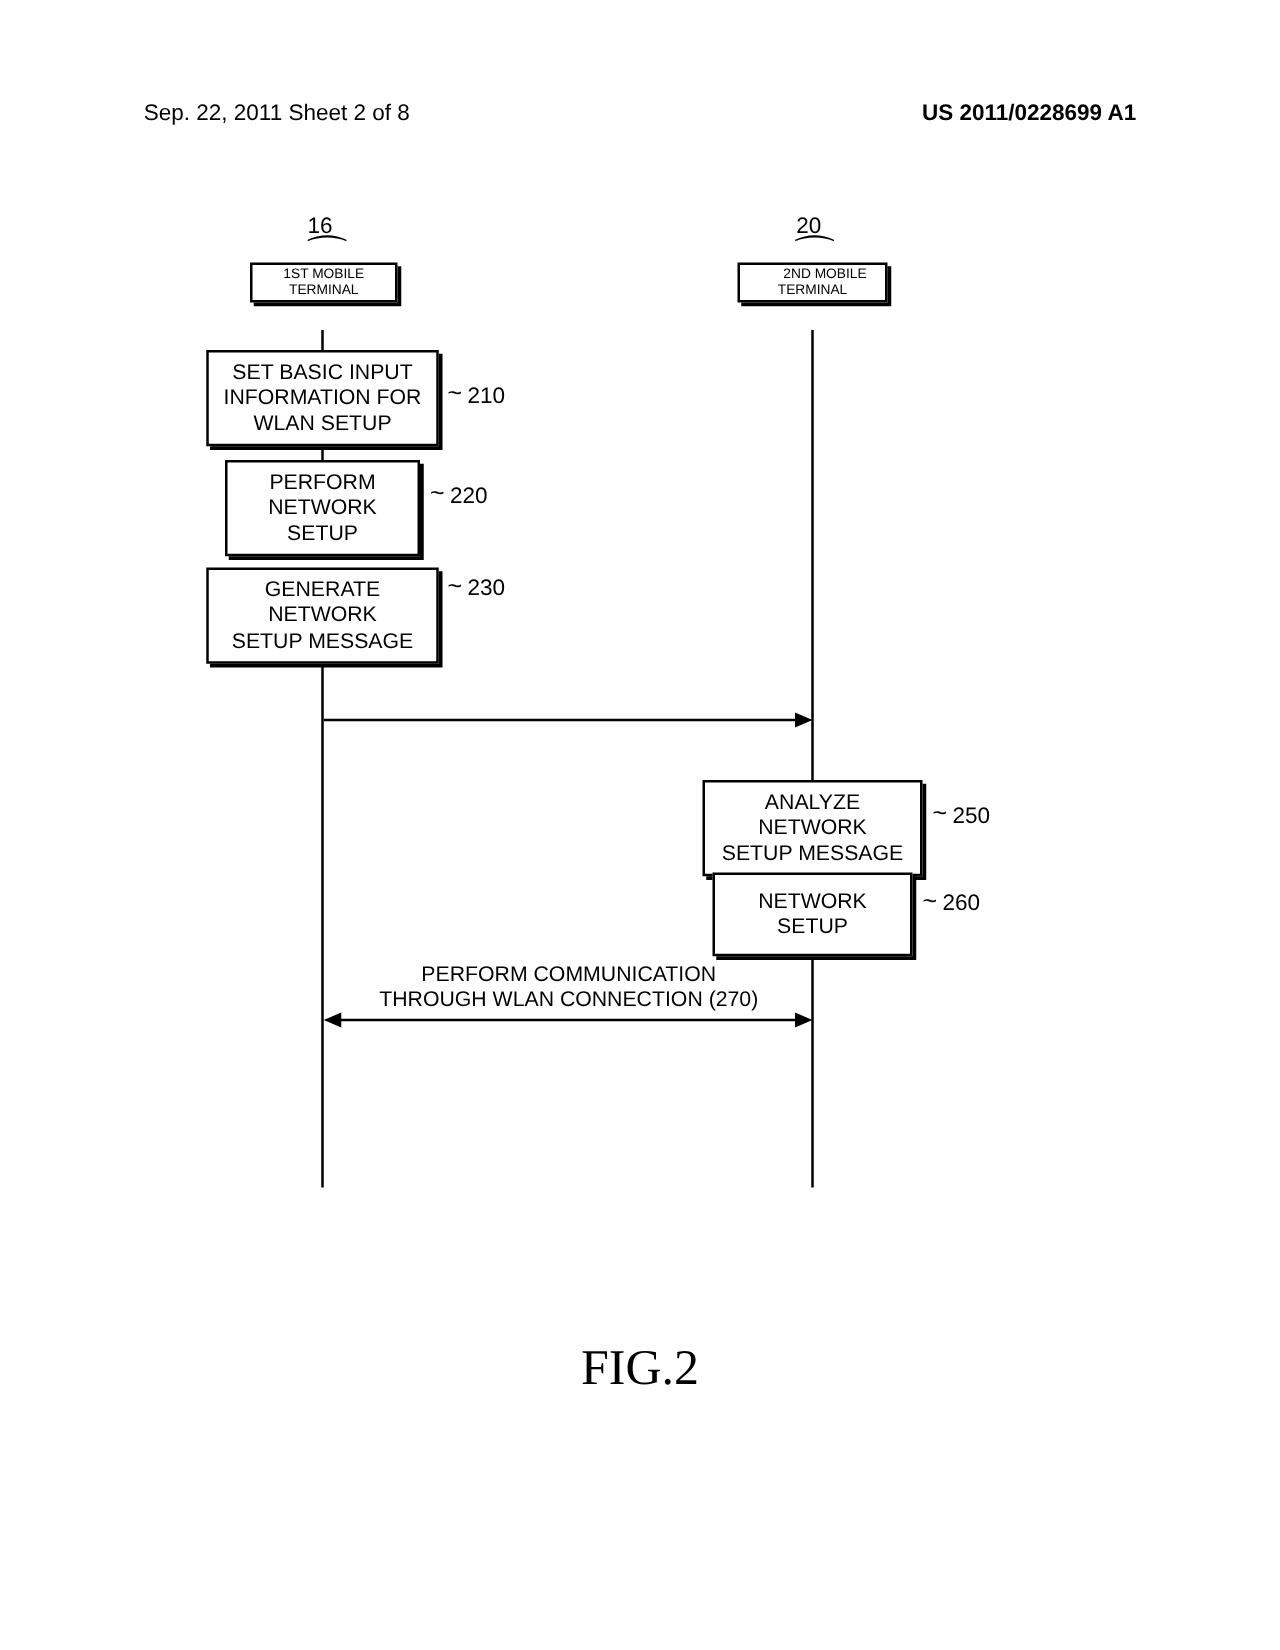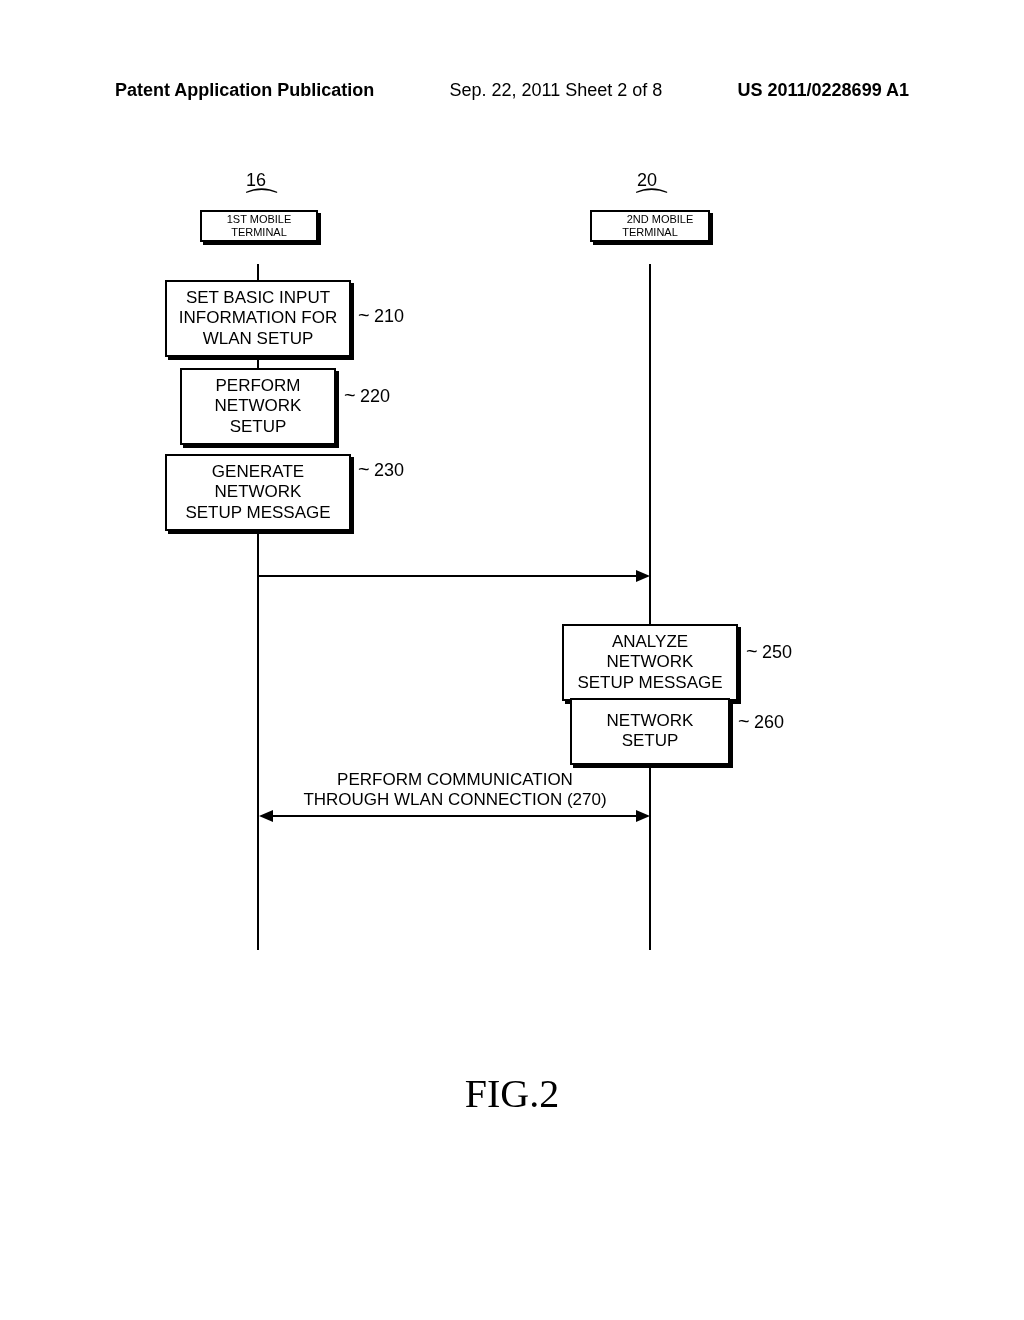--- a/index.html
+++ b/index.html
@@ -112,21 +112,20 @@
     height: 0;
     border-top: 6px solid transparent;
     border-bottom: 6px solid transparent;
     border-right: 14px solid black;
   }
 </style>
 </head>
 <body>
 
 <div class="header">
-  <span class="header-left">Patent Application Publication</span>
   <span class="header-center">Sep. 22, 2011  Sheet 2 of 8</span>
   <span class="header-right">US 2011/0228699 A1</span>
 </div>
 
 <div class="diagram-area">
 
   <div class="ref-label" style="left:246px; top:10px;">16</div>
   <div class="ref-bracket" style="left:251px; top:28px;">⏜</div>
 
   <div class="ref-label" style="left:637px; top:10px;">20</div>

